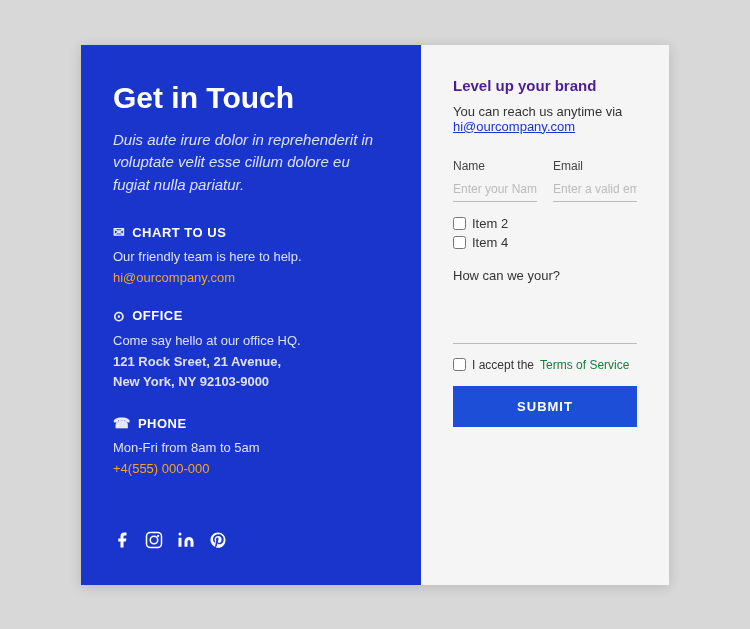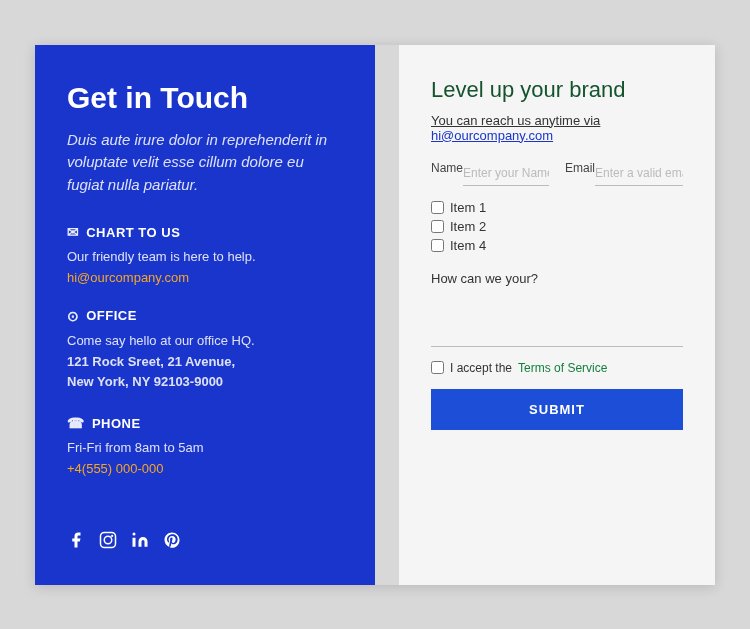--- a/index.html
+++ b/index.html
@@ -7,24 +7,23 @@
       background: #d8d8d8;
       display: flex;
       justify-content: center;
       align-items: center;
       min-height: 629px;
       width: 750px;
       font-family: Arial, sans-serif;
     }
     .container {
       display: flex;
-      width: 680px;
+      width: 588px;
       min-height: 540px;
       box-shadow: 0 2px 12px rgba(0,0,0,0.15);
-      gap: 24px;
     }
     
     .left-panel {
       background: #1a35cc;
       color: #fff;
       padding: 36px 32px 36px 32px;
       width: 340px;
       flex-shrink: 0;
       display: flex;
       flex-direction: column;
@@ -94,42 +93,42 @@
     }
     
     .right-panel {
       background: #f5f5f5;
       flex: 1;
       padding: 32px 32px 32px 32px;
       display: flex;
       flex-direction: column;
     }
     .right-panel h2 {
-      font-size: 22px;
-      font-weight: 400;
-      color: #14532d;
+      font-size: 15px;
+      font-weight: 700;
+      color: #4c1d95;
       margin-bottom: 10px;
     }
     .reach-text {
       font-size: 13px;
       color: #333;
-      margin-bottom: 18px;
-      text-decoration: underline;
+      margin-bottom: 25px;
     }
     .reach-text a {
       color: #1a35cc;
       text-decoration: underline;
     }
     .form-row {
       display: flex;
       gap: 16px;
       margin-bottom: 14px;
     }
     .form-group {
       display: flex;
+      flex-direction: column;
       flex: 1;
       justify-content: flex-end;
     }
     .form-group label {
       font-size: 12px;
       color: #444;
       margin-bottom: 4px;
       font-weight: 500;
     }
     .form-group input[type="text"],
@@ -236,21 +235,21 @@
       <p>Come say hello at our office HQ.</p>
       <p class="address-line">121 Rock Sreet, 21 Avenue,</p>
       <p class="address-line">New York, NY 92103-9000</p>
     </div>
 
     <div class="info-section">
       <div class="info-section-title">
         <span class="icon">☎</span>
         <span>PHONE</span>
       </div>
-      <p>Fri-Fri from 8am to 5am</p>
+      <p>Mon-Fri from 8am to 5am</p>
       <a href="#">+4(555) 000-000</a>
     </div>
 
     <div class="social-icons">
       <a href="#" class="social-icon" title="Facebook">
         <svg width="18" height="18" viewBox="0 0 24 24" fill="white">
             <path d="M18 2h-3a5 5 0 0 0-5 5v3H7v4h3v8h4v-8h3l1-4h-4V7a1 1 0 0 1 1-1h3z"></path>
           </svg>
       </a>
       <a href="#" class="social-icon" title="Instagram">
@@ -288,24 +287,20 @@
       </div>
       <div class="form-group">
         <label>Email</label>
         <input type="email" placeholder="Enter a valid email addres:" style="">
       </div>
     </div>
 
     <div class="checkboxes">
       <div class="checkbox-item">
         <input type="checkbox" style="">
-        <span>Item 1</span>
-      </div>
-      <div class="checkbox-item">
-        <input type="checkbox" style="">
         <span>Item 2</span>
       </div>
       <div class="checkbox-item">
         <input type="checkbox" style="">
         <span>Item 4</span>
       </div>
     </div>
 
     <p class="how-help-label">How can we your?</p>
     <textarea class="textarea-field" style=""></textarea>

